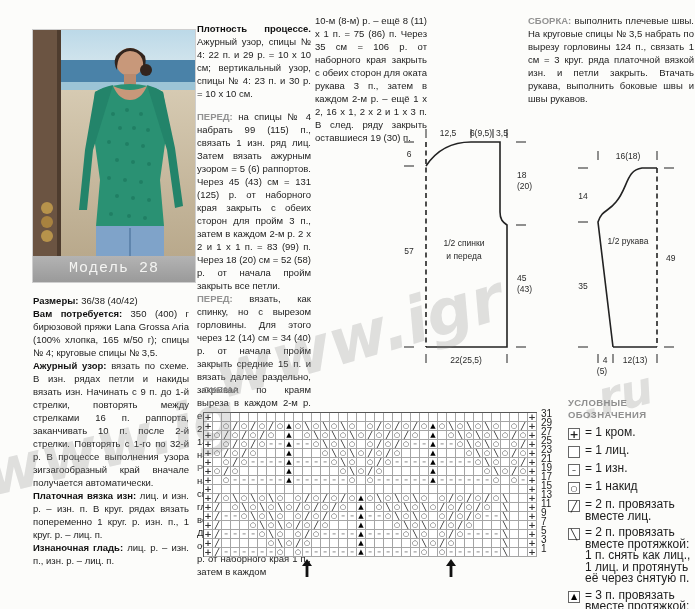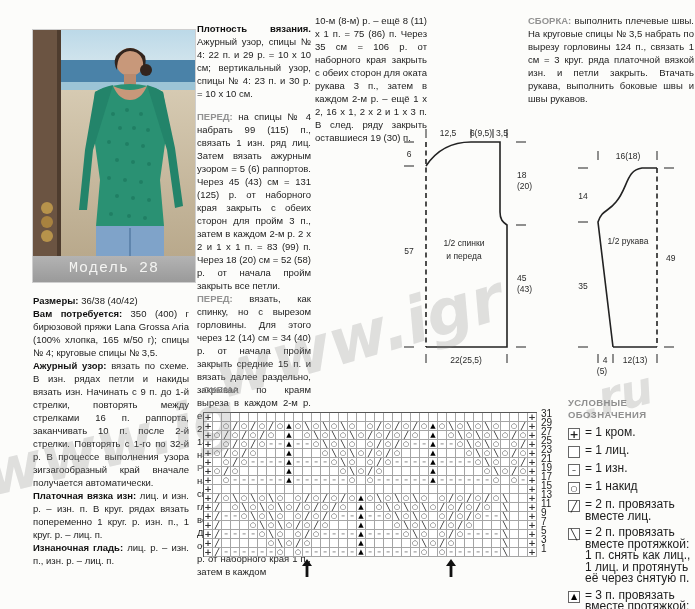--- a/index.html
+++ b/index.html
@@ -129,21 +129,21 @@
   <div class="col colL">
     <div id="intro-paras">
         <p class="para"><b class="lead">Размеры: </b>36/38 (40/42)</p>
         <p class="para"><b class="lead">Вам потребуется: </b>350 (400) г бирюзовой пряжи Lana Grossa Aria (100% хлопка, 165 м/50 г); спицы № 4; круговые спицы № 3,5.</p>
         <p class="para"><b class="lead">Ажурный узор: </b>вязать по схеме. В изн. рядах петли и накиды вязать изн. Начинать с 9 п. до 1-й стрелки, повторять между стрелками 16 п. раппорта, заканчивать 10 п. после 2-й стрелки. Повторять с 1-го по 32-й р. В процессе выполнения узора зигзагообразный край вначале получается автоматически.</p>
         <p class="para"><b class="lead">Платочная вязка изн: </b>лиц. и изн. р. – изн. п. В круг. рядах вязать попеременно 1 круг. р. изн. п., 1 круг. р. – лиц. п.</p>
         <p class="para"><b class="lead">Изнаночная гладь: </b>лиц. р. – изн. п., изн. р. – лиц. п.</p>
       </div>
   </div>
   <div class="col col2" id="col2-paras">
-      <p class="para" style="margin-bottom: 10px;"><b class="lead">Плотность вязания. </b>Ажурный узор, спицы № 4: 22 п. и 29 р. = 10 х 10 см; вертикальный узор, спицы № 4: 23 п. и 30 р. = 10 х 10 см.</p>
+      <p class="para" style="margin-bottom: 10px;"><b class="lead">Плотность процессе. </b>Ажурный узор, спицы № 4: 22 п. и 29 р. = 10 х 10 см; вертикальный узор, спицы № 4: 23 п. и 30 р. = 10 х 10 см.</p>
       <p class="para"><b class="lead gray">ПЕРЕД: </b>на спицы № 4 набрать 99 (115) п., связать 1 изн. ряд лиц. Затем вязать ажурным узором = 5 (6) раппортов. Через 45 (43) см = 131 (125) р. от наборного края закрыть с обеих сторон для пройм 3 п., затем в каждом 2-м р. 2 х 2 и 1 х 1 п. = 83 (99) п. Через 18 (20) см = 52 (58) р. от начала пройм закрыть все петли.</p>
       <p class="para"><b class="lead gray">ПЕРЕД: </b>вязать, как спинку, но с вырезом горловины. Для этого через 12 (14) см = 34 (40) р. от начала пройм закрыть средние 15 п. и вязать далее раздельно, закрывая по краям выреза в каждом 2-м р. ещё 1 х 8, 1 х 4, 1 х 3, 2 х 2 и 1 х 1 п. Оставшиеся 14 (22) п. плеч закрыть на высоте спинки.</p>
       <p class="para"><b class="lead gray">РУКАВА: </b>на спицы № 4 набрать 57 (62) п. и связать 2 ряда изн. гладью. Далее вязать вертикальным узором. Для скосов прибавить с обеих сторон в 11-м (5-м) р. от наборного края 1 п., затем в каждом</p>
     </div>
   <div class="col col3" id="col3-paras">
       <p class="para">10-м (8-м) р. – ещё 8 (11) х 1 п. = 75 (86) п. Через 35 см = 106 р. от наборного края закрыть с обеих сторон для оката рукава 3 п., затем в каждом 2-м р. – ещё 1 х 2, 16 х 1, 2 х 2 и 1 х 3 п. В след. ряду закрыть оставшиеся 19 (30) п.</p>
     </div>
   <div class="col col4" id="col4-paras">
       <p class="para"><b class="lead gray">СБОРКА: </b>выполнить плечевые швы. На круговые спицы № 3,5 набрать по вырезу горловины 124 п., связать 1 см = 3 круг. ряда платочной вязкой изн. и петли закрыть. Втачать рукава, выполнить боковые швы и швы рукавов.</p>
     </div>

